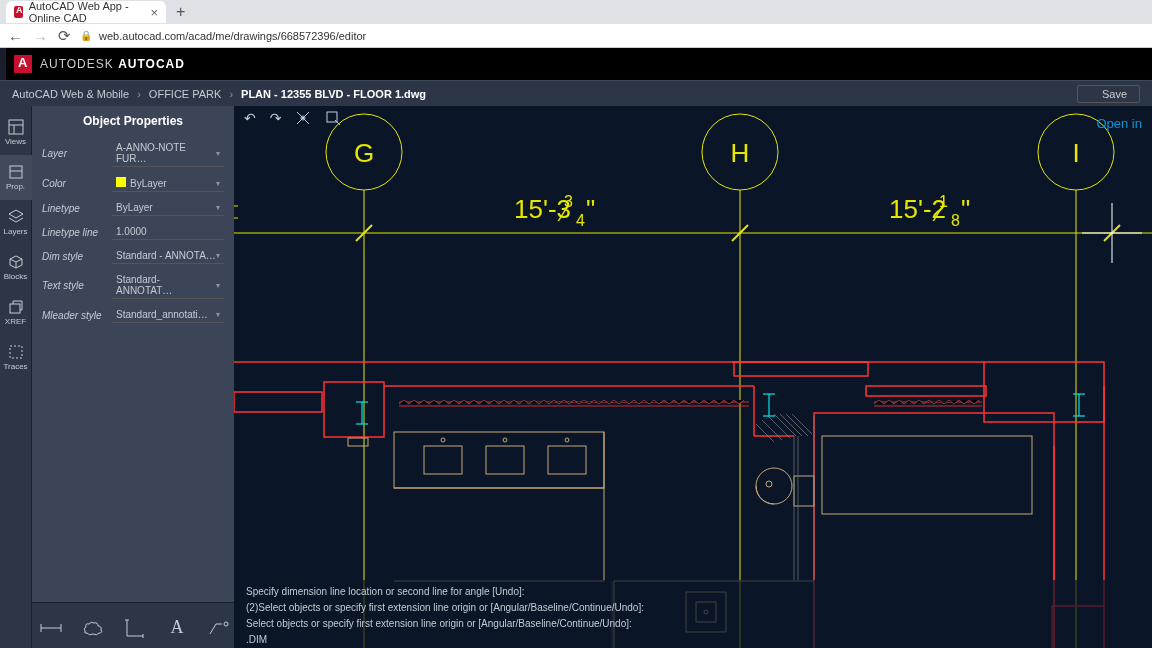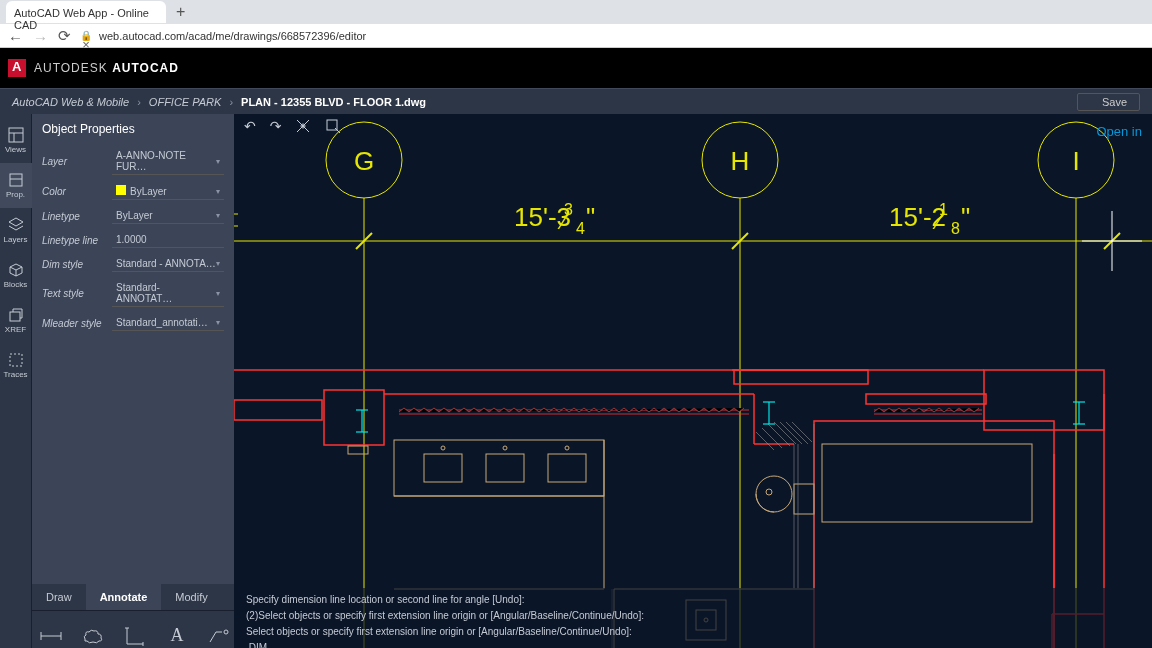--- a/index.html
+++ b/index.html
@@ -1,50 +1,50 @@
 <!DOCTYPE html>
 <html><head>
 <meta charset="utf-8">
 <style>
 * { margin: 0; padding: 0; box-sizing: border-box; font-family: -apple-system, "Segoe UI", Arial, sans-serif; }
 body { background: #1a1f2e; width: 1152px; height: 648px; overflow: hidden; position: relative; }
 
 .browser-chrome { background: #fff; height: 48px; }
 .tab-bar { background: #dee1e6; height: 24px; display: flex; align-items: center; padding-left: 6px; }
-.tab { background: #fff; height: 22px; display: flex; align-items: center; padding: 0 8px; font-size: 11px; color: #333; border-radius: 6px 6px 0 0; max-width: 160px; gap: 6px; flex-direction: column; }
+.tab { background: #fff; height: 22px; display: flex; align-items: center; padding: 0 8px; font-size: 11px; color: #333; border-radius: 6px 6px 0 0; max-width: 160px; gap: 6px; }
 .tab-icon { width: 12px; height: 12px; background: #c8102e; display: inline-block; border-radius: 2px; position: relative; }
 .tab-icon::after { content: "A"; color: #fff; font-size: 9px; position: absolute; left: 2px; top: -1px; font-weight: bold; }
 .tab-close { color: #666; font-size: 13px; cursor: pointer; }
 .new-tab { color: #555; margin-left: 10px; font-size: 16px; }
 .addr-bar { background: #fff; height: 24px; display: flex; align-items: center; padding: 0 8px; gap: 10px; border-bottom: 1px solid #ccc; }
 .nav-btn { color: #555; font-size: 15px; }
 .url-area { display: flex; align-items: center; gap: 6px; font-size: 11px; color: #333; }
 .lock { color: #555; font-size: 10px; }
 
-.app-header { background: #000; height: 40px; display: flex; align-items: center; padding-left: 8px; gap: 8px; }
+.app-header { background: #000; height: 32px; display: flex; align-items: center; padding-left: 8px; gap: 8px; margin-left: 6px; }
 .ac-logo { width: 18px; height: 18px; background: #c8102e; position: relative; }
 .ac-logo::after { content: "A"; color: #fff; font-weight: bold; position: absolute; left: 4px; top: 0; font-size: 13px; }
 .ac-brand { color: #ccc; font-size: 12px; letter-spacing: 1px; }
 .ac-brand b { color: #fff; }
 
 .breadcrumb-bar { background: #2d3646; height: 26px; display: flex; align-items: center; padding: 0 12px; color: #fff; font-size: 11px; justify-content: space-between; border-top: 1px solid #404a5c; }
 .breadcrumb { display: flex; gap: 8px; }
 .bc-sep { color: #8a94a6; }
-.bc-item { color: #c5cbd4; font-style: italic; }
+.bc-item { color: #c5cbd4; }
 .bc-current { font-weight: bold; color: #fff; }
 .save-btn { background: #2d3646; border: 1px solid #555; color: #ccc; font-size: 11px; padding: 2px 12px 2px 24px; border-radius: 2px; }
 
 .main { display: flex; height: 546px; }
 .rail { background: #2d3646; width: 32px; display: flex; flex-direction: column; align-items: center; padding-top: 4px; border-right: 1px solid #1a1f2e; }
 .rail-item { height: 45px; width: 32px; display: flex; flex-direction: column; align-items: center; justify-content: center; color: #c5cbd4; font-size: 8px; gap: 2px; cursor: pointer; }
 .rail-item.active { background: #404a5c; }
 .rail-svg { width: 16px; height: 16px; }
 
 .panel { background: #3c4558; width: 202px; color: #c5cbd4; position: relative; }
-.panel-title { font-size: 12px; font-weight: normal; padding: 8px 10px; color: #fff; }
+.panel-title { font-size: 12px; font-weight: bold; padding: 8px 10px; color: #fff; text-align: center; }
 .prop-row { display: flex; align-items: center; padding: 4px 10px; font-size: 10px; }
 .prop-label { width: 70px; color: #c5cbd4; font-style: italic; }
 .prop-value { flex: 1; background: #3c4558; border-bottom: 1px solid #555; padding: 2px 4px; color: #c5cbd4; display: flex; align-items: center; justify-content: space-between; position: relative; }
 .prop-value .swatch { width: 10px; height: 10px; background: #ffff00; display: inline-block; margin-right: 4px; }
 .dd-arrow { color: #8a94a6; font-size: 8px; }
 
 .bottom-tabs { position: absolute; bottom: 50px; left: 0; right: 0; background: #2d3646; height: 26px; display: flex; align-items: center; font-size: 11px; }
 .bottom-tab { padding: 0 14px; color: #c5cbd4; height: 26px; display: flex; align-items: center; cursor: pointer; }
 .bottom-tab.active { background: #3c4558; color: #fff; font-weight: bold; }
 
@@ -192,25 +192,20 @@
         </span>
     </div>
     <div class="prop-row">
       <span class="prop-label">Mleader style</span>
       <span class="prop-value">
           <span>Standard_annotati…</span>
           <span class="dd-arrow">▾</span>
         </span>
     </div>
 
-    <div class="bottom-tabs">
-      <div class="bottom-tab">Draw</div>
-      <div class="bottom-tab active">Annotate</div>
-      <div class="bottom-tab">Modify</div>
-    </div>
     <div class="tool-icons">
       <span class="tool-icon">
           <svg width="22" height="12" viewBox="0 0 22 12" stroke="#c5cbd4" fill="none">
             <line x1="1" y1="6" x2="21" y2="6"></line>
             <line x1="1" y1="2" x2="1" y2="10"></line>
             <line x1="21" y1="2" x2="21" y2="10"></line>
           </svg>
         </span>
       <span class="tool-icon">
           <svg width="22" height="18" viewBox="0 0 22 18" stroke="#c5cbd4" fill="none">

